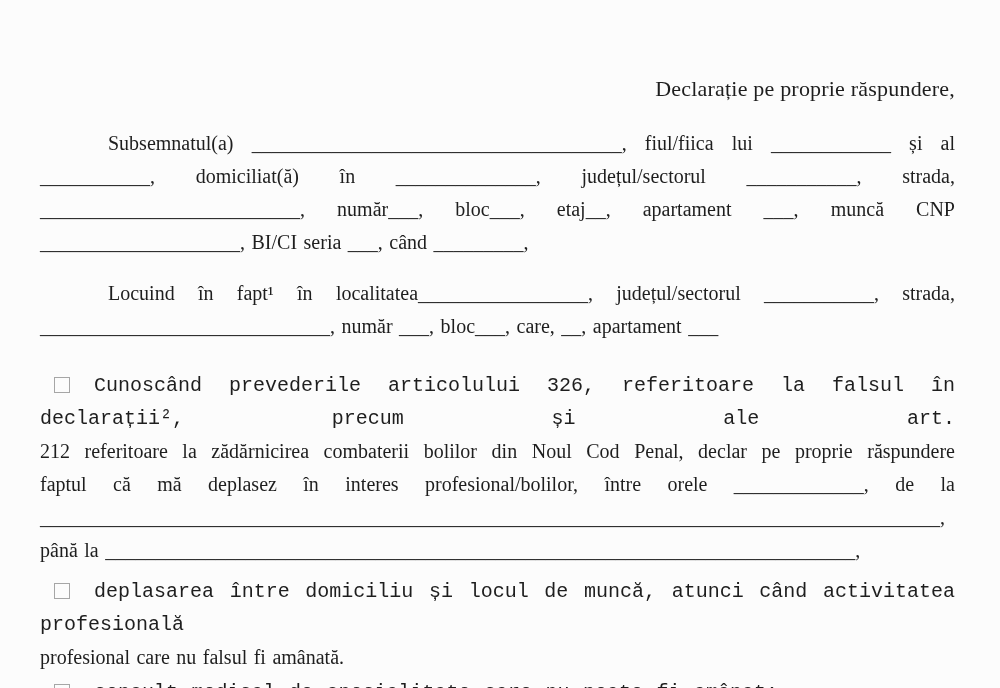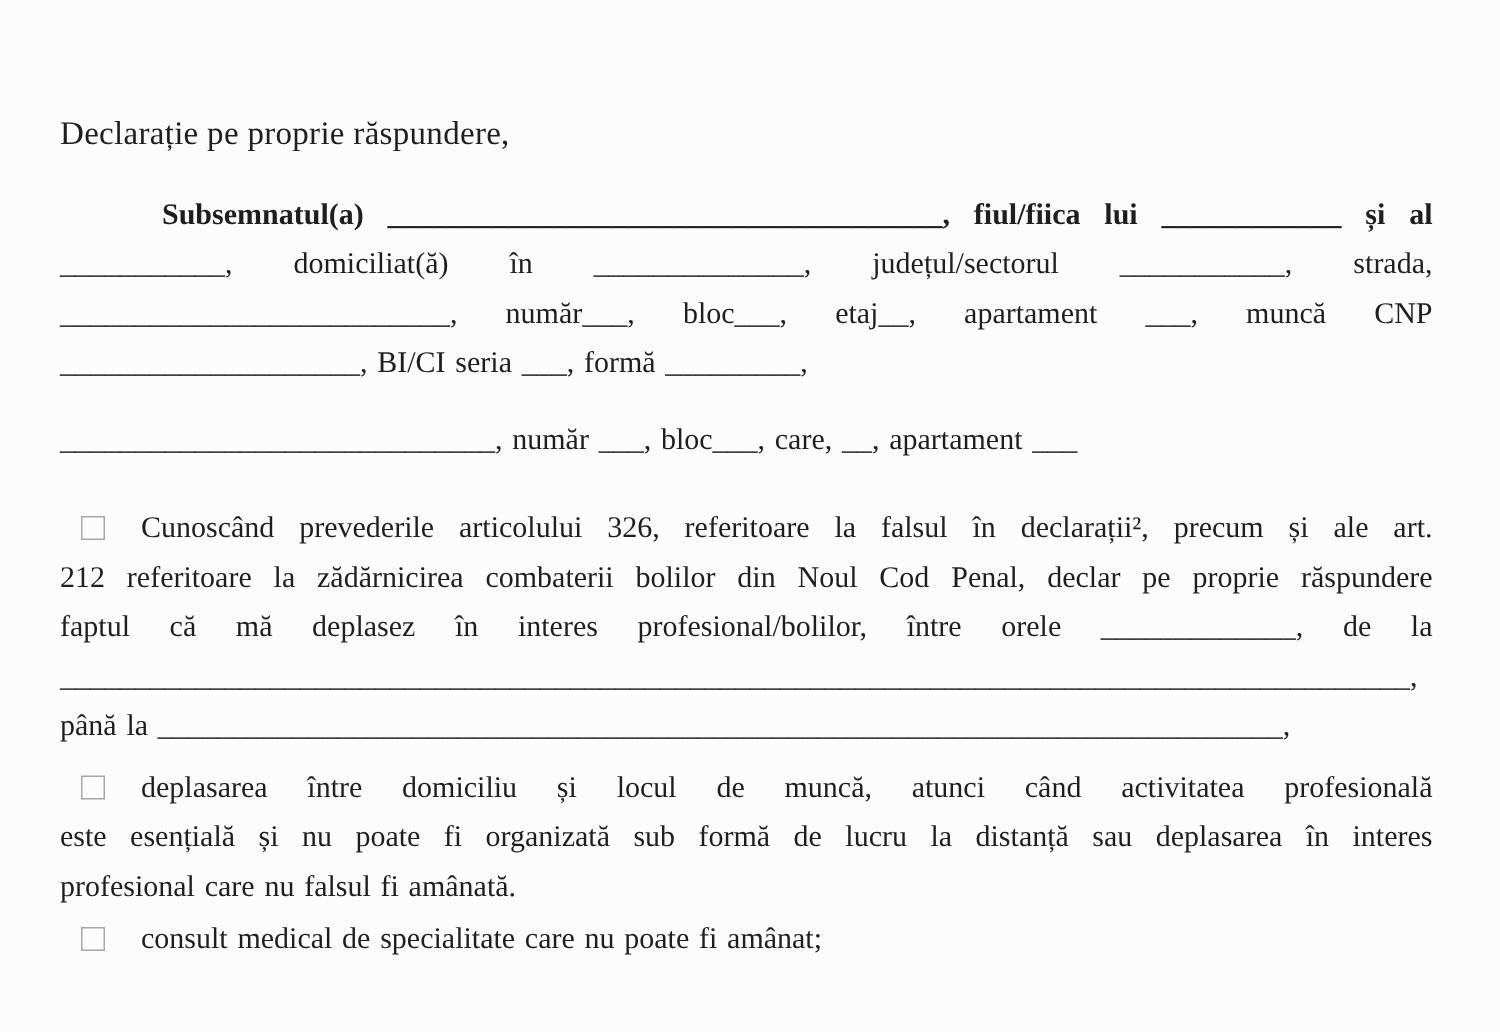--- a/index.html
+++ b/index.html
@@ -14,77 +14,77 @@
     width: 1000px;
     height: 688px;
     background: var(--bg);
     color: var(--text);
     font-family: "Liberation Serif", "DejaVu Serif", serif;
     font-size: 20px;
     overflow: hidden;
     padding: 72px 45px 0 40px;
   }
   .title {
-    text-align: left;
+    text-align: right;
     font-size: 22px;
     line-height: 33px;
     margin-bottom: 22px;
     letter-spacing: 0.2px;
   }
   .para { width: 100%; }
   .para + .para { margin-top: 18px; }
   .para:nth-child(3) { margin-top: 26px; }
   .para:nth-child(4) { margin-top: 8px; }
   .para:nth-child(5) { margin-top: 2px; }
   .line {
     line-height: 33px;
     text-align: left;
     word-spacing: 1.5px;
     white-space: normal;
   }
   .line.stretch {
     text-align: justify;
     text-align-last: justify;
   }
-  .line.indent { text-indent: 68px; font-weight: bold; }
-  .line.cb { text-indent: 14px; }
+  .line.indent { text-indent: 68px; }
+  .line.cb { text-indent: 14px; font-family: Liberation Mono, monospace; }
   .checkbox {
     display: inline-block;
     width: 16px;
     height: 16px;
     border: 1px solid var(--cb-border);
     background: transparent;
     vertical-align: -2px;
     margin-right: 24px;
   }
 </style>
 </head>
 <body>
 
 <div class="page">
   <div class="title">Declarație pe proprie răspundere,</div>
   <div>
       <div class="para">
         <div class="line stretch indent">Subsemnatul(a) _____________________________________, fiul/fiica lui ____________ și al</div>
         <div class="line stretch">___________, domiciliat(ă) în ______________, județul/sectorul ___________, strada,</div>
         <div class="line stretch">__________________________, număr___, bloc___, etaj__, apartament ___, muncă CNP</div>
-        <div class="line">____________________, BI/CI seria ___, formă _________,</div>
+        <div class="line">____________________, BI/CI seria ___, când _________,</div>
       </div>
       <div class="para">
+        <div class="line stretch indent">Locuind în fapt¹ în localitatea_________________, județul/sectorul ___________, strada,</div>
         <div class="line">_____________________________, număr ___, bloc___, care, __, apartament ___</div>
       </div>
       <div class="para">
         <div class="line stretch cb"><span class="checkbox"></span>Cunoscând prevederile articolului 326, referitoare la falsul în declarații², precum și ale art.</div>
         <div class="line stretch">212 referitoare la zădărnicirea combaterii bolilor din Noul Cod Penal, declar pe proprie răspundere</div>
         <div class="line stretch">faptul că mă deplasez în interes profesional/bolilor, între orele _____________, de la</div>
         <div class="line">__________________________________________________________________________________________,</div>
         <div class="line">până la ___________________________________________________________________________,</div>
       </div>
       <div class="para">
         <div class="line stretch cb"><span class="checkbox"></span>deplasarea între domiciliu și locul de muncă, atunci când activitatea profesională</div>
-        <div class="line stretch">este esențială și nu poate fi organizată sub formă de lucru la distanță sau deplasarea în interes</div>
         <div class="line">profesional care nu falsul fi amânată.</div>
       </div>
       <div class="para">
         <div class="line cb"><span class="checkbox"></span>consult medical de specialitate care nu poate fi amânat;</div>
       </div>
     </div>
 </div>
 
 </body></html>

